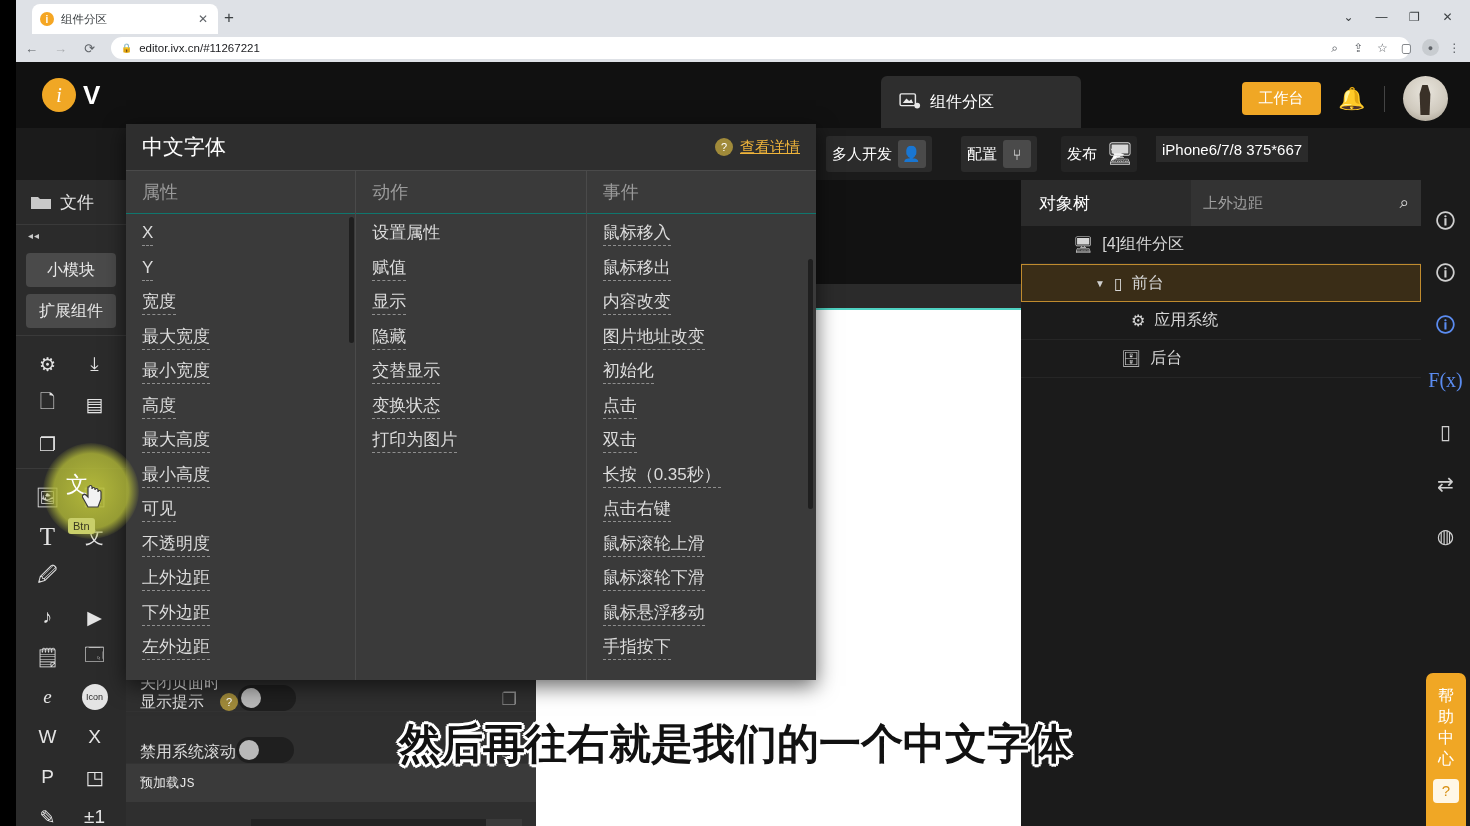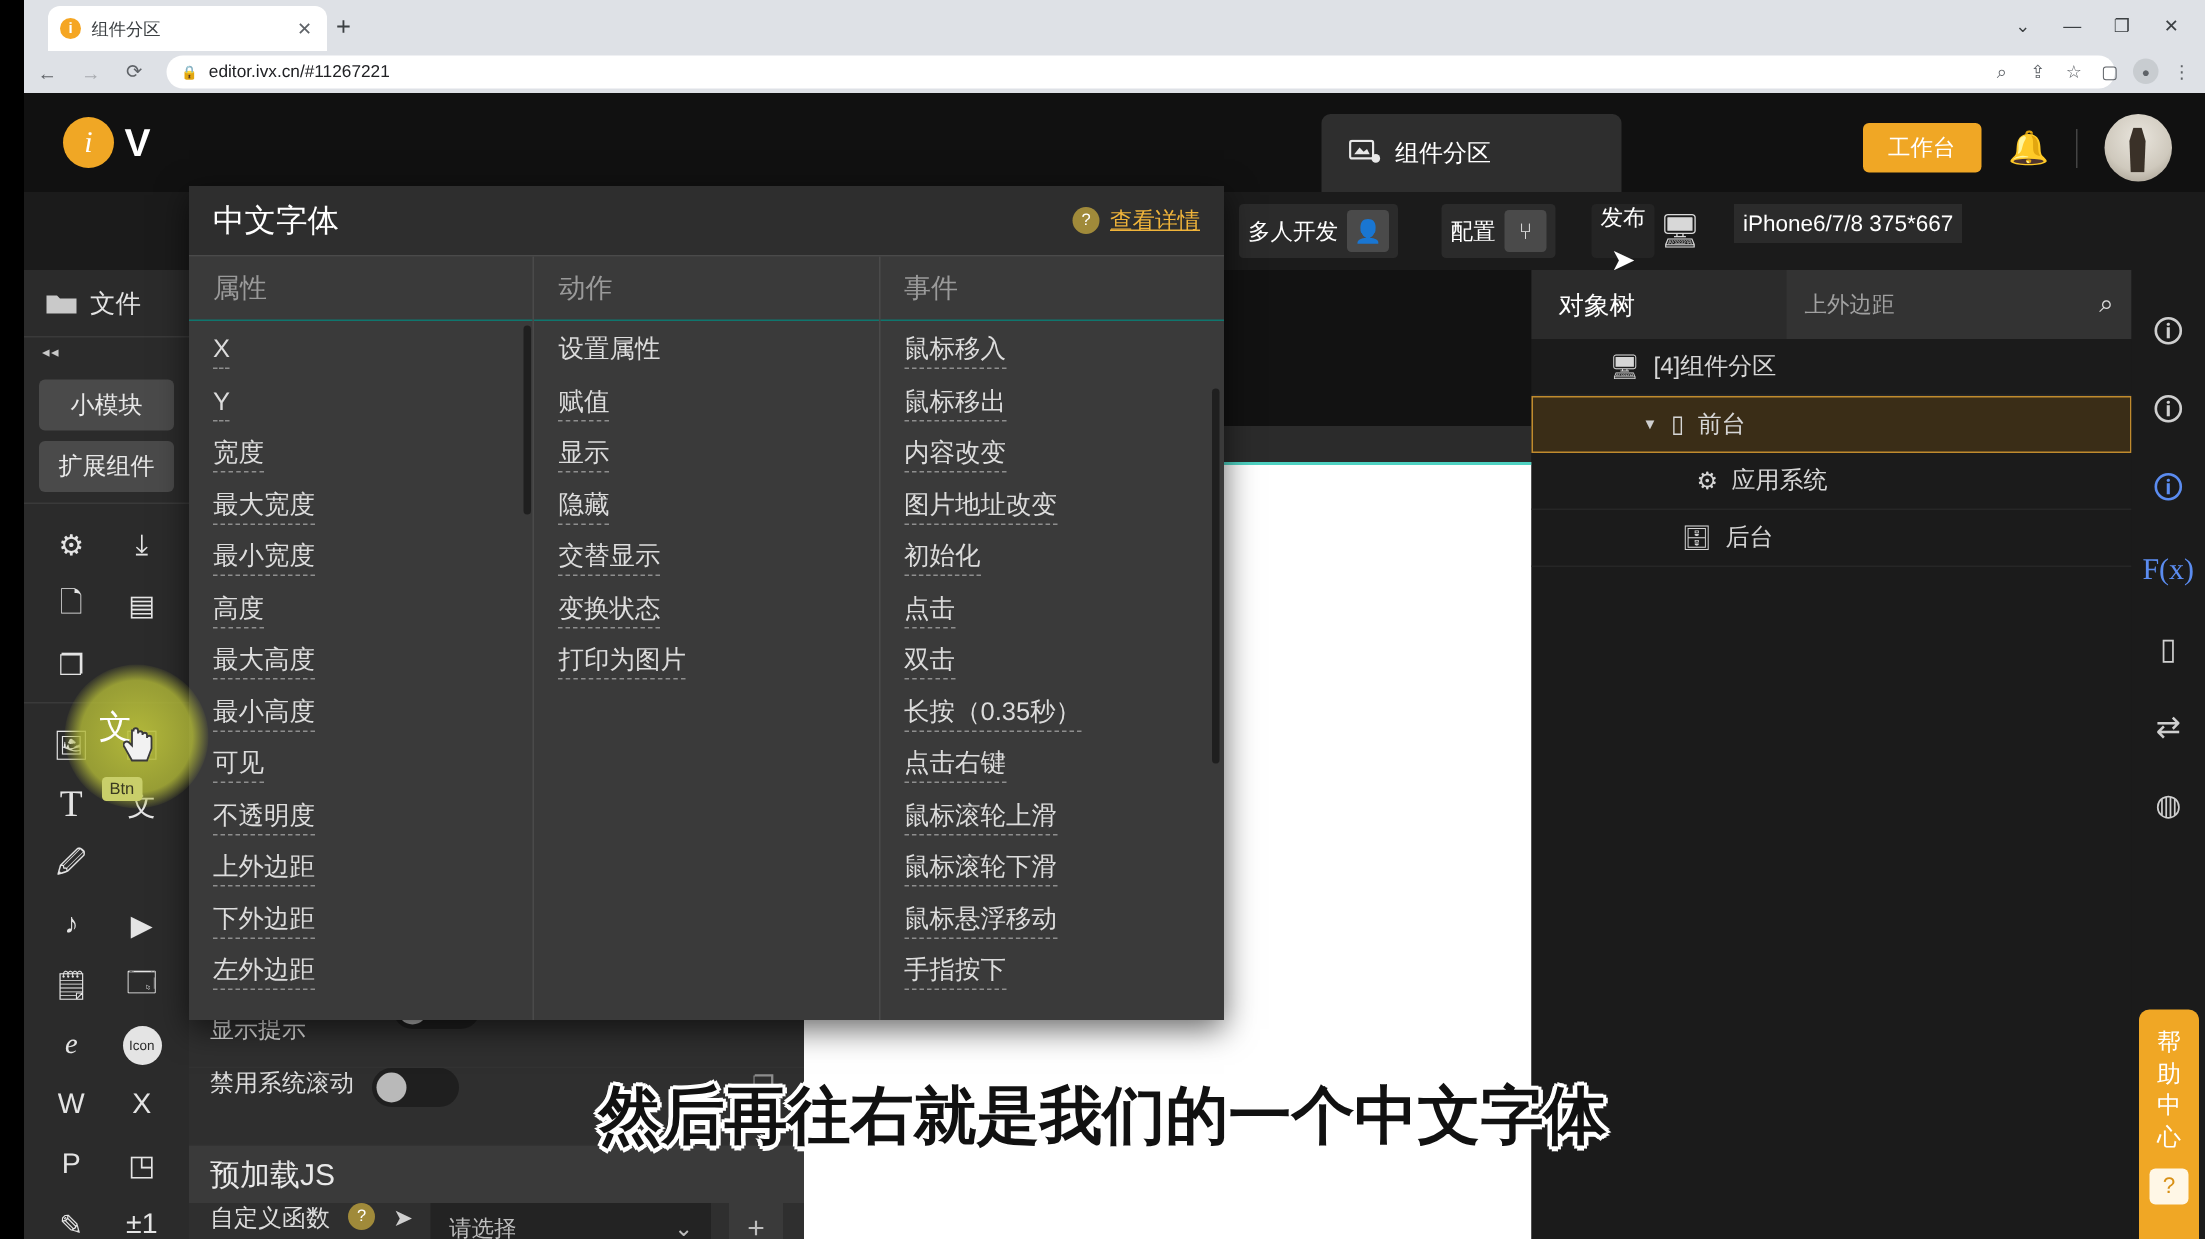--- a/index.html
+++ b/index.html
@@ -95,24 +95,24 @@
                    color:#c9c9c9; font-size:10px; letter-spacing:1px; border-top:1px solid #3a3a3a;}
   .rail-btn { margin:7px 10px; height:34px; background:#4a4a4a; border-radius:4px;
               display:flex; align-items:center; justify-content:center; color:#e8e8e8; font-size:16px; }
   .rail-sep { height:1px; background:#3a3a3a; margin:4px 0; }
   .rail-grid { display:flex; flex-wrap:wrap; padding:4px 8px 0 8px; }
   .rail-cell { width:47px; height:40px; display:flex; align-items:center; justify-content:center;
                color:#e4e4e4; font-size:19px; }
 
   
   .propspanel { position:absolute; left:110px; top:118px; width:410px; height:646px; background:#2f2f2f; }
-  .prop-row { display:flex; align-items:flex-start; padding:0 14px; height:52px; color:#dcdcdc;
-              font-size:16px; gap:12px; border-bottom:1px solid #333; }
-  .prop-header { background:#3a3a3a; height:38px; font-size:20px; color:#e8e8e8;
-                 display:flex; align-items:center; padding:0 14px; }
+  .prop-row { display:flex; align-items:flex-end; padding:0 14px; height:52px; color:#dcdcdc;
+              font-size:16px; gap:0; border-bottom:1px solid #333; }
+  .prop-header { background:#3a3a3a; height:38px; font-size:13px; color:#e8e8e8;
+                 display:flex; align-items:center; padding:0 14px;font-family:Liberation Mono, monospace; }
   .qmark { width:18px; height:18px; border-radius:50%; background:#a08a3a; color:#fff;
            font-size:11px; display:flex; align-items:center; justify-content:center; flex:0 0 auto; }
   .toggle { width:58px; height:26px; border-radius:13px; background:#1f1f1f; position:relative; }
   .toggle::after{content:"";position:absolute;left:3px;top:3px;width:20px;height:20px;
                  border-radius:50%;background:#b9b9b9;}
   .copy-ico { margin-left:auto; width:26px; height:24px; color:#8d8d8d; font-size:17px;
               display:flex; align-items:center; justify-content:center;}
   .select-box { flex:1; height:34px; background:#232323; color:#bdbdbd; font-size:15px;
                 display:flex; align-items:center; padding:0 12px; }
   .plus-box { width:36px; height:34px; background:#3a3a3a; color:#bdbdbd; font-size:20px;
@@ -255,21 +255,21 @@
 
     <div class="toolrow">
       <div class="tool-grp" style="left:810px;">
         <span class="tool-label">多人开发</span>
         <span class="tool-ico-box">👤</span>
       </div>
       <div class="tool-grp" style="left:945px;">
         <span class="tool-label">配置</span>
         <span class="tool-ico-box">⑂</span>
       </div>
-      <div class="tool-grp" style="left:1045px; background:#242424;flex-direction:column;">
+      <div class="tool-grp" style="left:1045px; background:#242424;">
         <span class="tool-label">发布</span>
         <span class="tool-ico-box" style="background:transparent;font-size:20px;color:#fff;">➤</span>
       </div>
       <div class="monitor-ico">🖥</div>
       <div class="device-chip">
         <span>iPhone6/7/8 375*667</span>
       </div>
     </div>
 
     <div class="leftrail">

